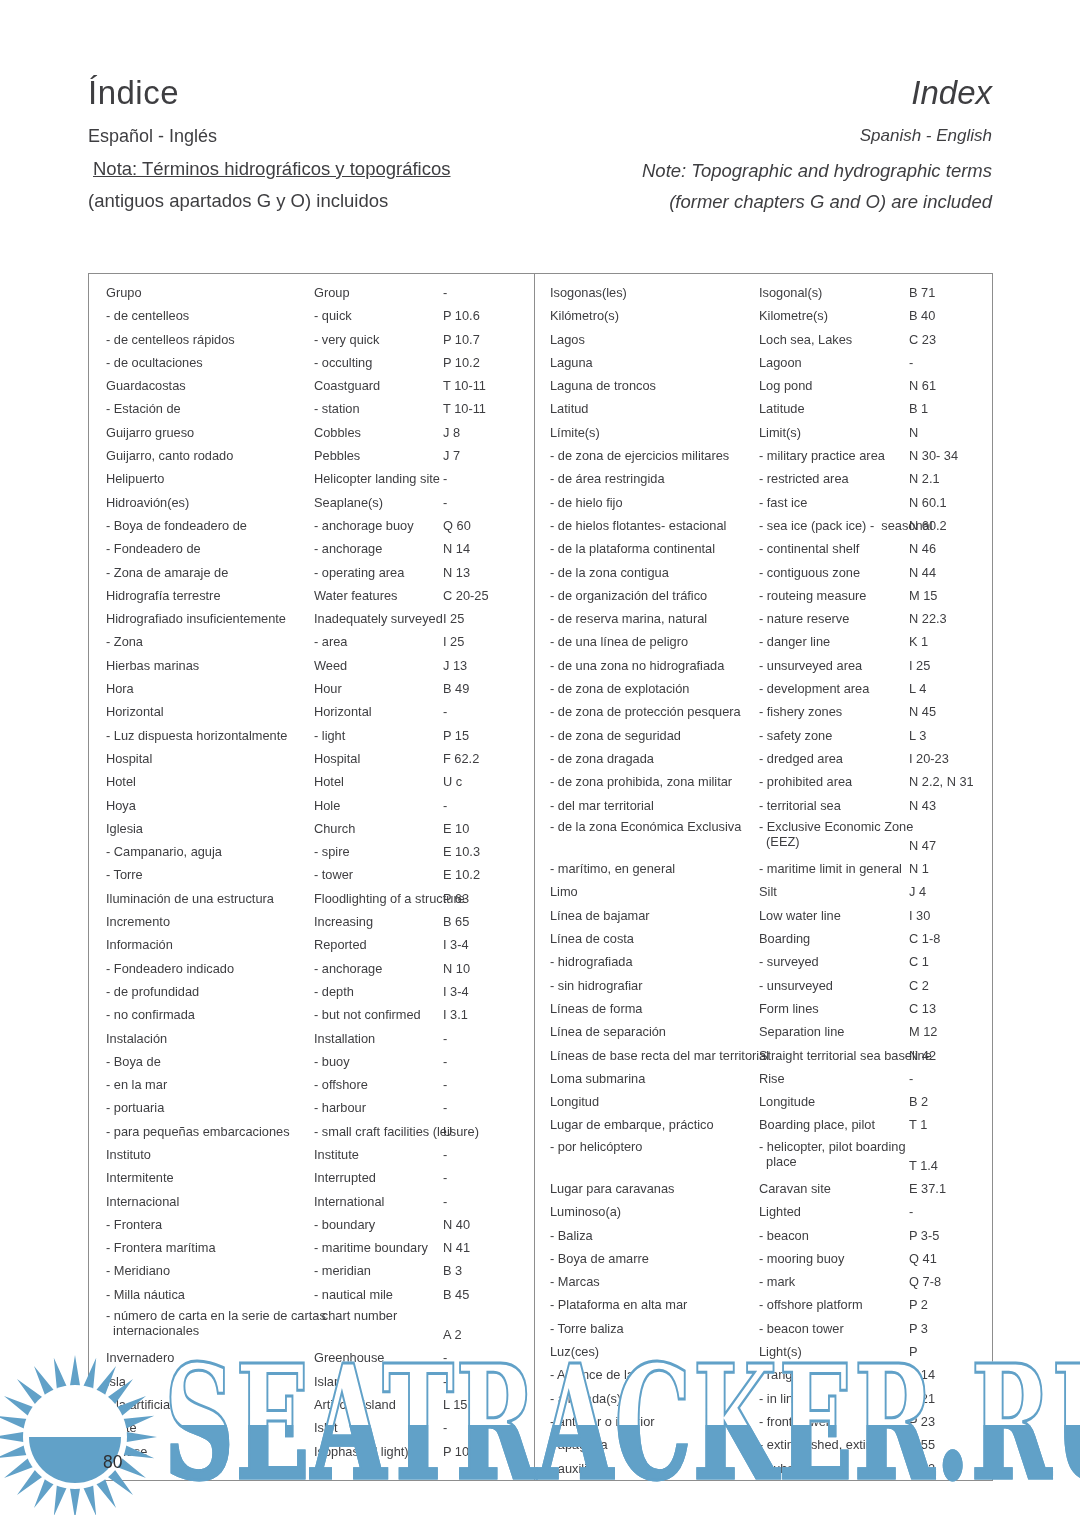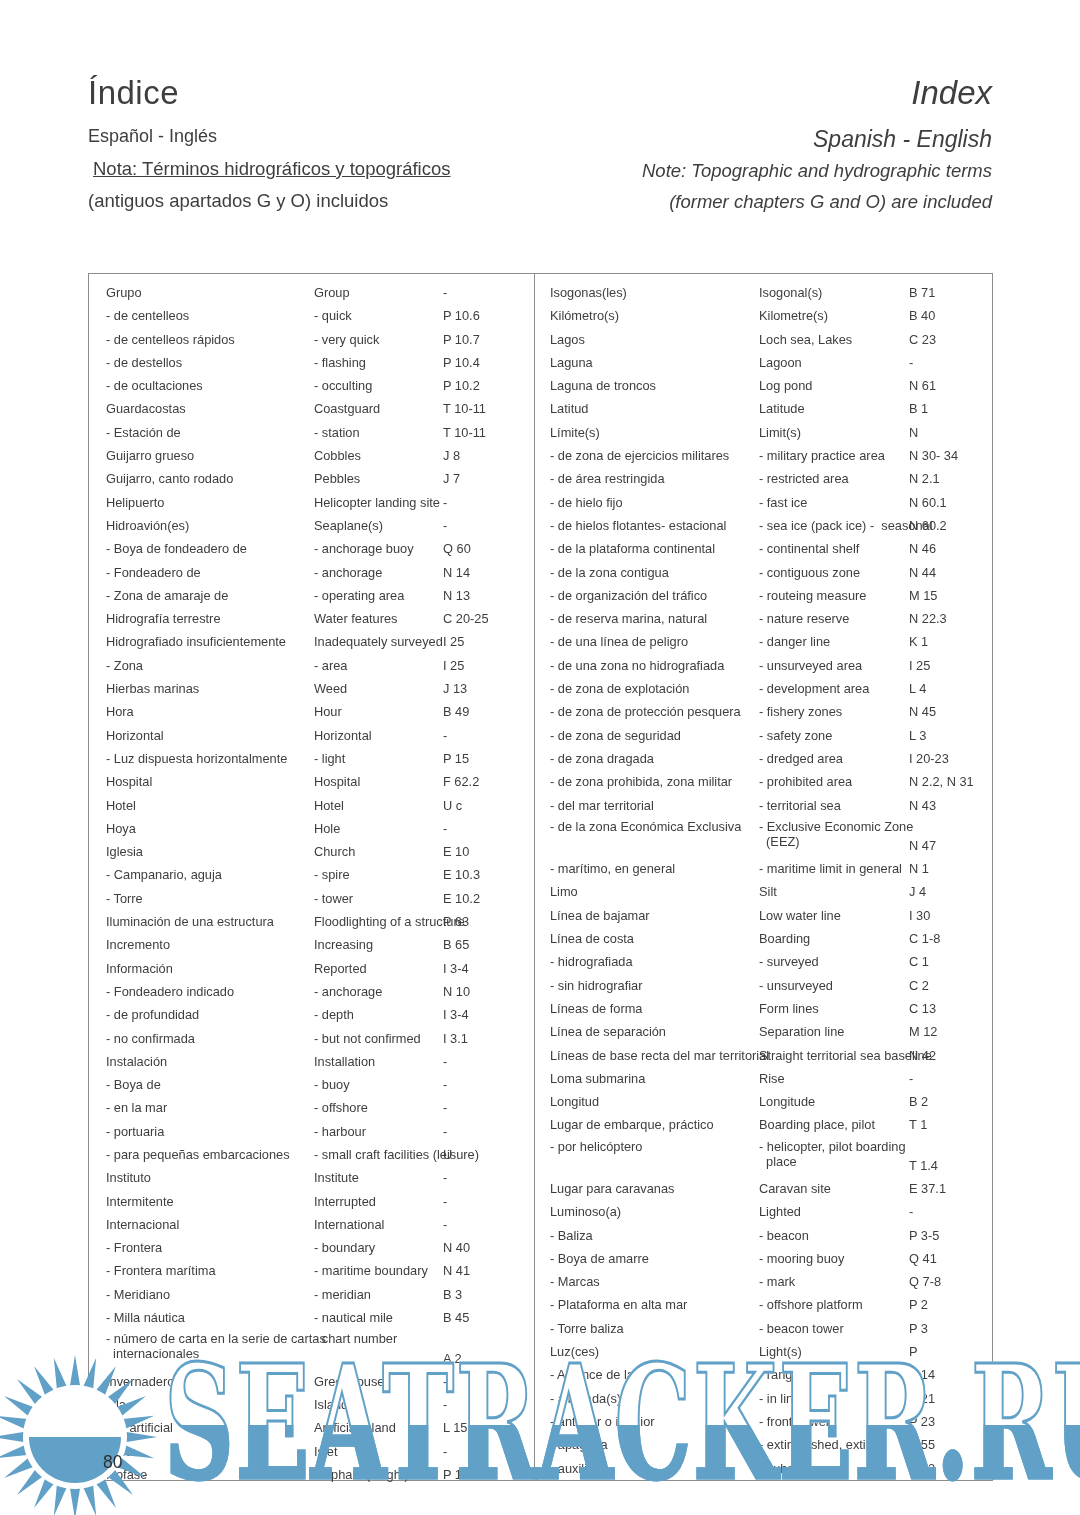--- a/index.html
+++ b/index.html
@@ -9,21 +9,21 @@
     width:1080px; height:1515px; position:relative; overflow:hidden;
     background:#ffffff; color:var(--ink);
     font-family:"Liberation Sans", sans-serif;
   }
   .abs{ position:absolute; }
 
   
   .title-es{ left:88px; top:74px; font-size:33px; letter-spacing:.5px; }
   .title-en{ right:88px; top:74px; font-size:33px; font-style:italic; }
   .subtitle-es{ left:88px; top:126px; font-size:18px; }
-  .subtitle-en{ right:88px; top:126px; font-size:23px; font-style:italic;text-align:center; }
+  .subtitle-en{ right:88px; top:126px; font-size:17px; font-style:italic;text-align:center; }
   .note-line{ font-size:18.5px; }
   .note-es-1{ left:93px; top:158px;text-decoration:underline; }
   .note-es-2{ left:88px; top:190px; }
   .note-en-1{ right:88px; top:160px; font-style:italic; }
   .note-en-2{ right:88px; top:191px; font-style:italic; }
 
   
   .index-table{
     left:88px; top:225px; width:905px; height:1208px;
     border:1px solid var(--border); display:flex; z-index:1;margin-top:48px;
@@ -80,25 +80,20 @@
         <span class="es">- de centelleos</span>
         <span class="en">- quick</span>
         <span class="code">P 10.6</span>
       </div>
       <div class="row">
         <span class="es">- de centelleos rápidos</span>
         <span class="en">- very quick</span>
         <span class="code">P 10.7</span>
       </div>
       <div class="row">
-        <span class="es">- de destellos</span>
-        <span class="en">- flashing</span>
-        <span class="code">P 10.4</span>
-      </div>
-      <div class="row">
         <span class="es">- de ocultaciones</span>
         <span class="en">- occulting</span>
         <span class="code">P 10.2</span>
       </div>
       <div class="row">
         <span class="es">Guardacostas</span>
         <span class="en">Coastguard</span>
         <span class="code">T 10-11</span>
       </div>
       <div class="row">

